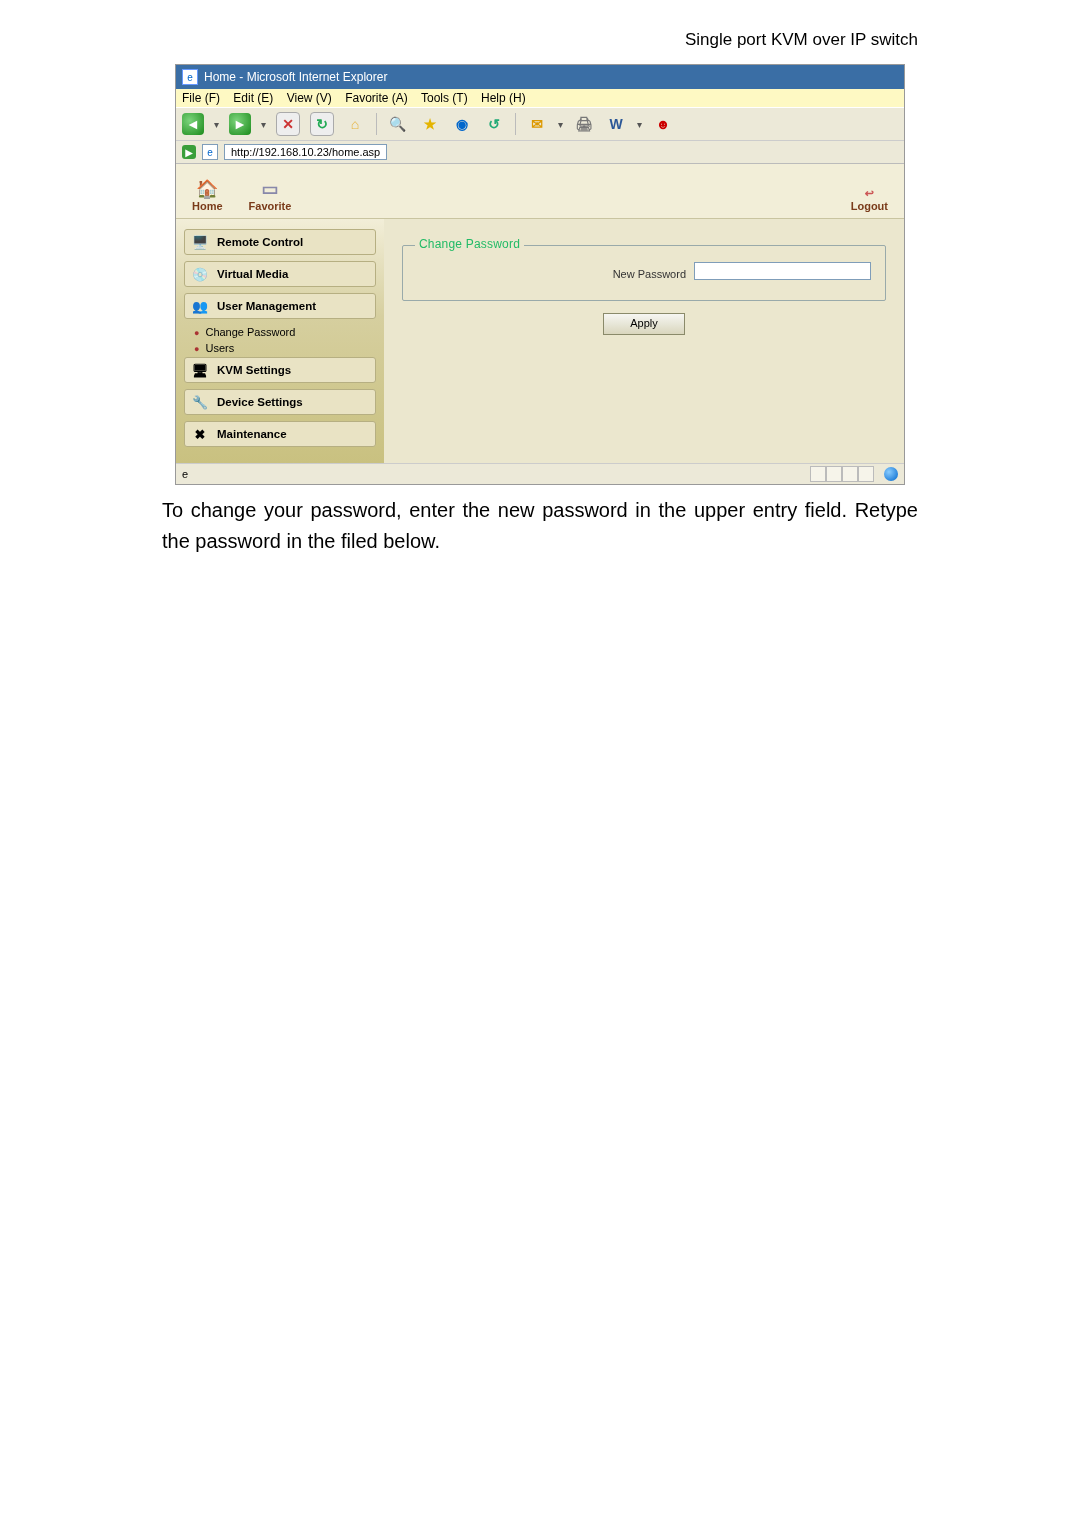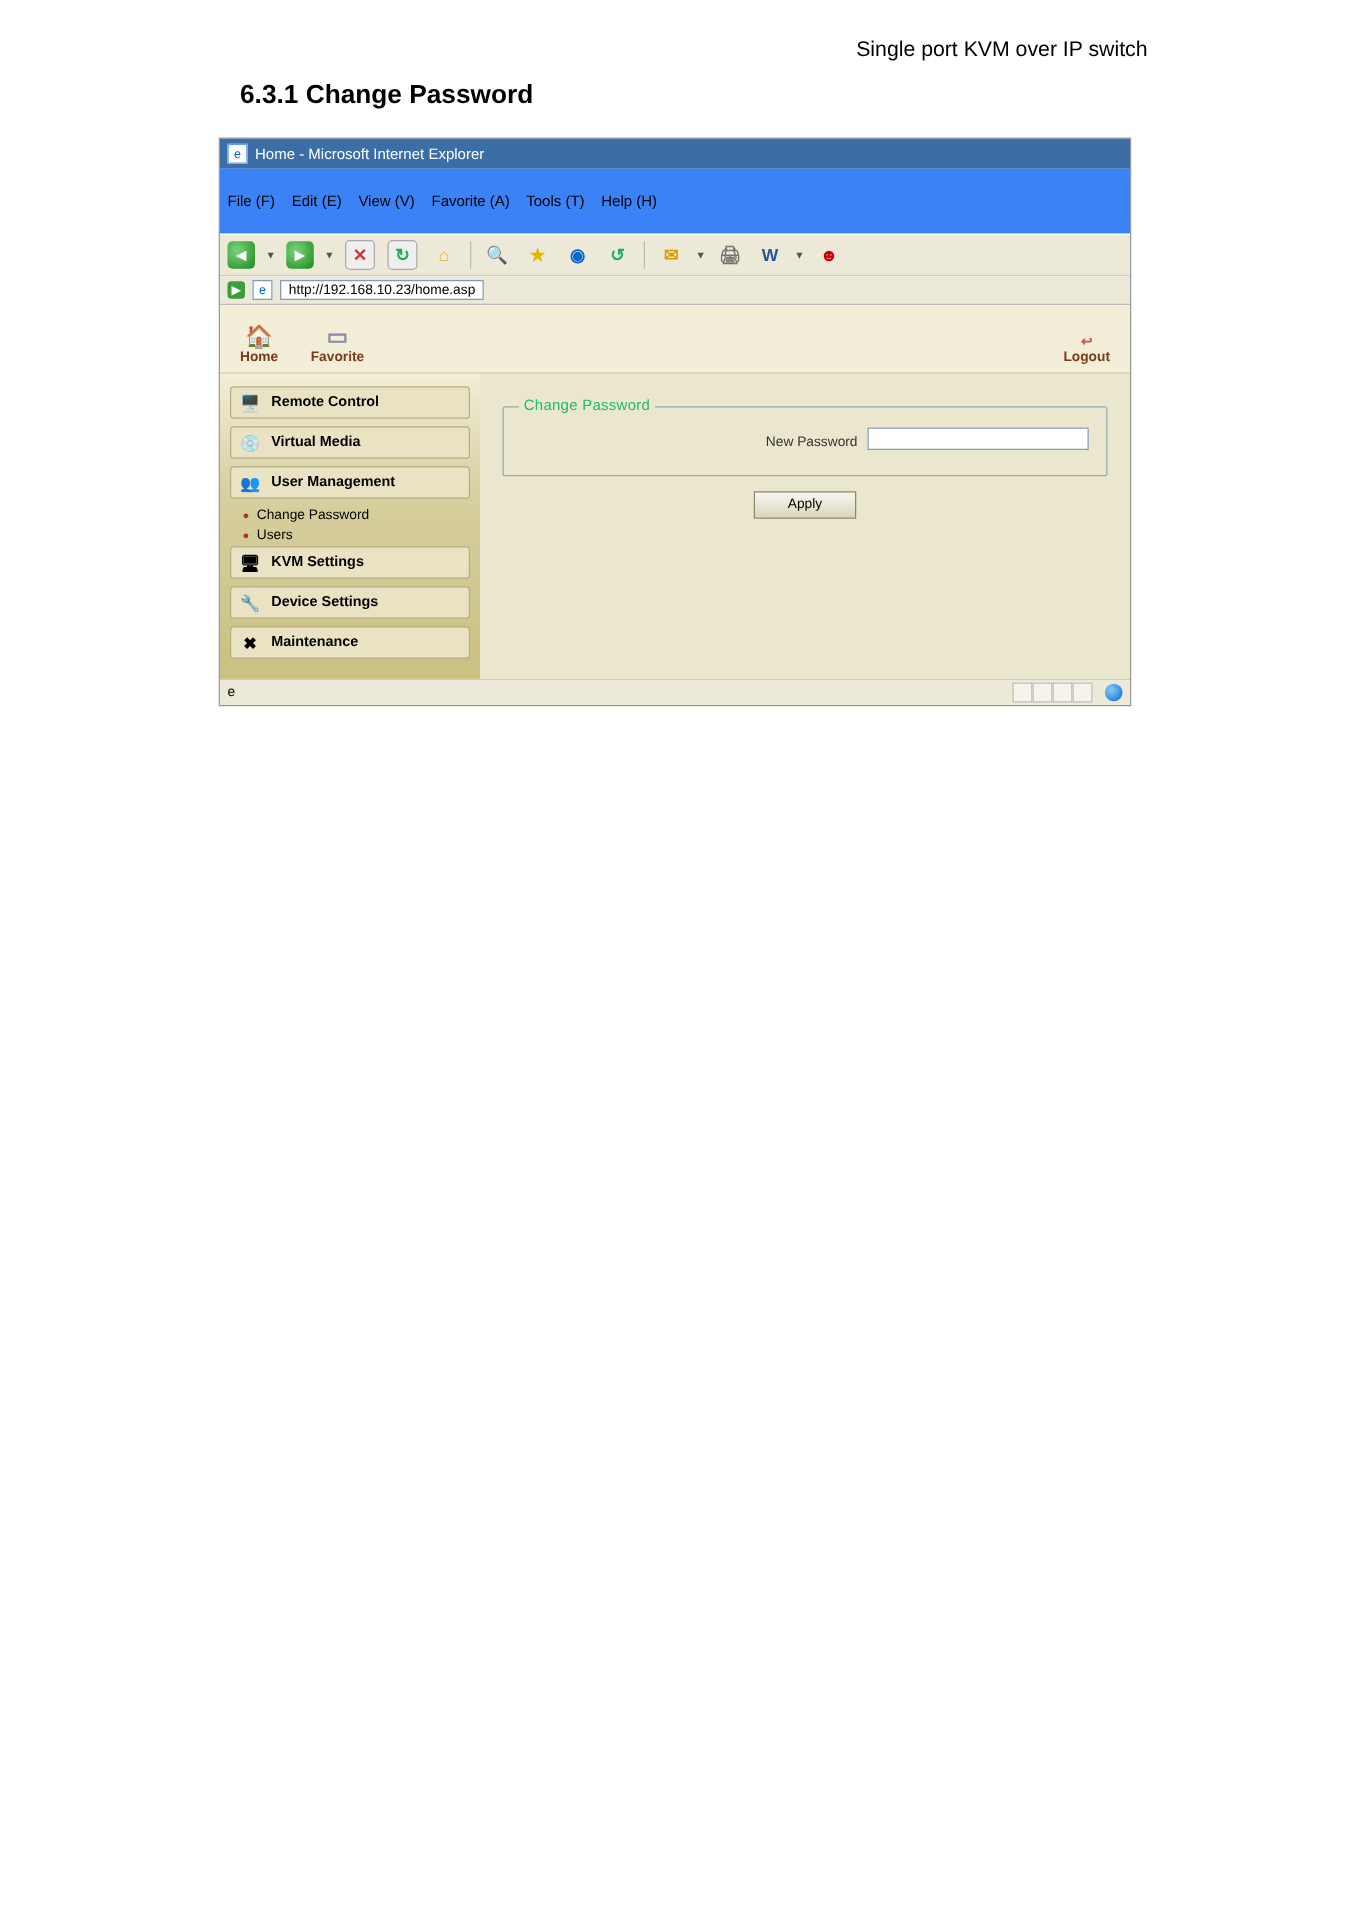--- a/index.html
+++ b/index.html
@@ -8,21 +8,21 @@
   .h1{font-size:22px;font-weight:bold;margin:10px 0 24px 0}
   .h2{font-size:21px;font-weight:bold;margin:0 0 22px 30px}
 
   
   .shot-wrap{display:flex;justify-content:center;margin-bottom:10px}
   .shot{width:728px;border:1px solid #999;font-size:12px;color:#000}
   .titlebar{background:linear-gradient(#3a6ea5,#3a6ea5);color:#fff;font-size:12px;
     padding:4px 6px;display:flex;align-items:center;gap:6px}
   .titlebar .ie-icon{width:14px;height:14px;background:#fff;border:1px solid #69f;
     display:inline-flex;align-items:center;justify-content:center;font-size:10px;color:#06c}
-  .menubar{background:#3b82f6;padding:19px 6px;font-size:12px}
+  .menubar{background:#fef9c3;padding:2px 6px;font-size:12px}
   .menubar span{margin-right:10px}
   .toolbar{background:#ece9d8;border-top:1px solid #fff;border-bottom:1px solid #ccc;
     padding:4px 6px;display:flex;align-items:center;gap:10px;font-size:14px}
   .tb-ico{width:22px;height:22px;border-radius:4px;display:inline-flex;align-items:center;
     justify-content:center;font-size:14px;font-weight:bold}
   .tb-nav{background:radial-gradient(circle at 35% 35%,#7cd47c,#1a8a1a);color:#fff}
   .tb-stop{background:#eee;border:1px solid #aaa;color:#c33}
   .tb-refresh{background:#eee;border:1px solid #aaa;color:#2a5}
   .tb-home{color:#e6b23a}
   .tb-search{color:#3a7}
@@ -78,21 +78,20 @@
 
   .caption{text-align:center;font-weight:bold;font-size:16px;margin:20px 0 30px 0}
   .para{font-size:20px;line-height:1.55;margin:0 0 16px 0;text-align:justify}
 </style>
 </head>
 <body>
 
 <div class="page">
 
   <div class="doc-header">Single port KVM over IP switch</div>
-  <div class="h2">6.3.1    Change Password</div>
 
   <div class="shot-wrap">
     <div class="shot">
 
       <div class="titlebar">
         <span class="ie-icon">e</span>
         <span>Home - Microsoft Internet Explorer</span>
       </div>
 
       <div class="menubar">
@@ -204,14 +203,15 @@
             <span class="seg"></span>
           </span>
           <span class="globe"></span>
         </span>
       </div>
 
     </div>
   </div>
 
 
+  <p class="para">To change your password, enter the new password in the upper entry field. Retype the password in the filed below.</p>
 
 </div>
 
 </body></html>

